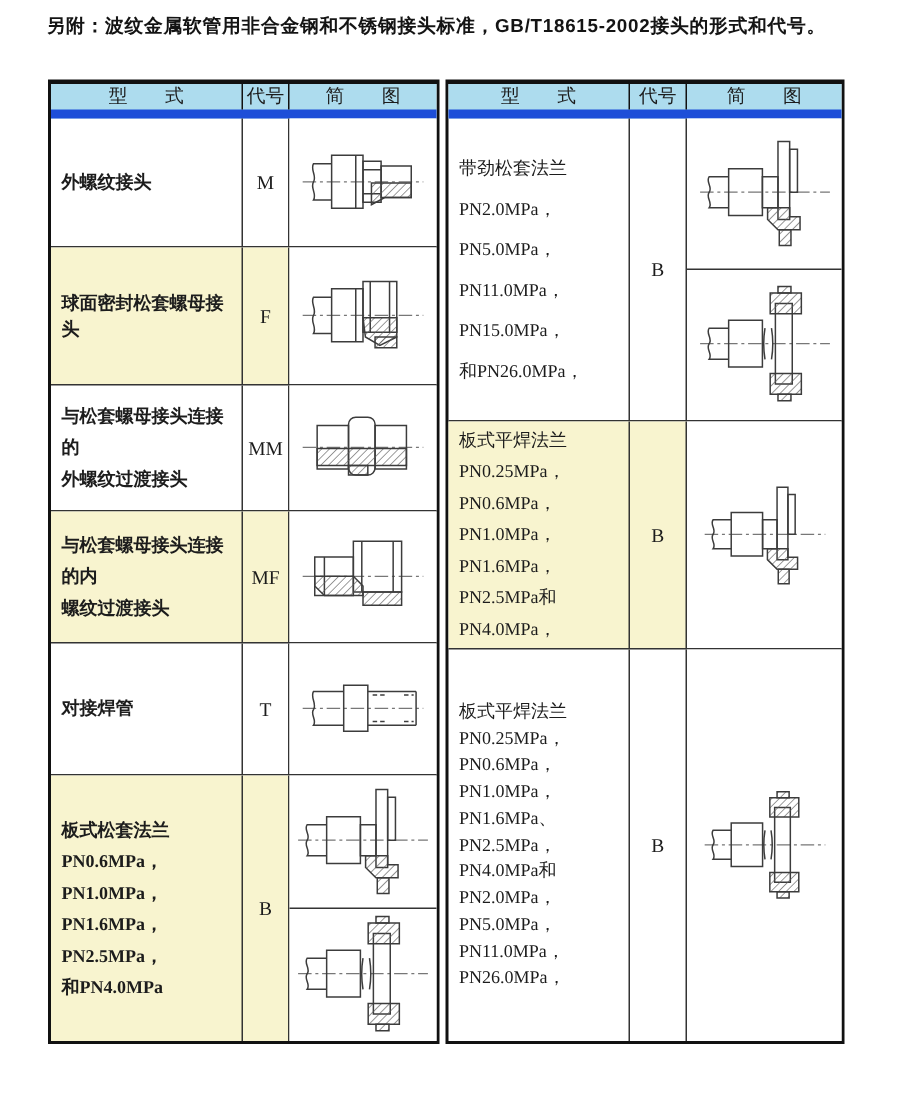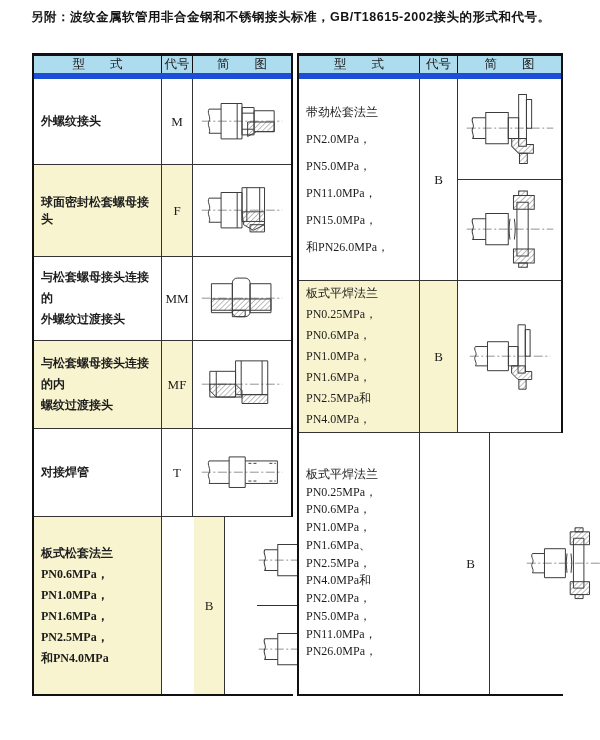--- a/index.html
+++ b/index.html
@@ -16,21 +16,21 @@
     position:absolute; top:53px; height:643px;
     border:2px solid #111; border-top:3px solid #111;
     display:flex; flex-direction:column; background:#fff;
   }
   .lt { left:32px;  width:261px; }
   .rt { left:297px; width:266px; }
   .thead { display:flex; flex:0 0 22px; background:#addcee; border-bottom:6px solid #1d4ed8;
            font-weight:normal; font-size:12.5px;justify-content:flex-end; }
   .thead .hc { display:flex; align-items:center; justify-content:center; }
   .trow { display:flex; flex:0 0 auto; border-bottom:1px solid #333; }
-  .trow:last-child { border-bottom:none; flex:1 1 auto;gap:32px; }
+  .trow:last-child { border-bottom:none; flex:1 1 auto; }
   .ct { border-right:1px solid #333; display:flex; align-items:center;
         padding:2px 4px 2px 7px; font-size:12px; white-space:pre-line;
         font-family:"Liberation Serif", serif; }
   .ck { border-right:1px solid #333; display:flex; align-items:center; justify-content:center;
         font-family:"Liberation Serif", serif; font-size:13px; }
   .cd { display:flex; align-items:center; justify-content:center; background:#fff; }
   .lt .ct { flex:0 0 128px;font-weight:bold; } .lt .ck { flex:0 0 31px; } .lt .cd { flex:1 1 auto; }
   .rt .ct { flex:0 0 121px; } .rt .ck { flex:0 0 38px; } .rt .cd { flex:1 1 auto; }
   .hl { background:#f8f4cf; }
   .dstack { display:flex; flex-direction:column; align-items:stretch; width:100%; height:100%; }

